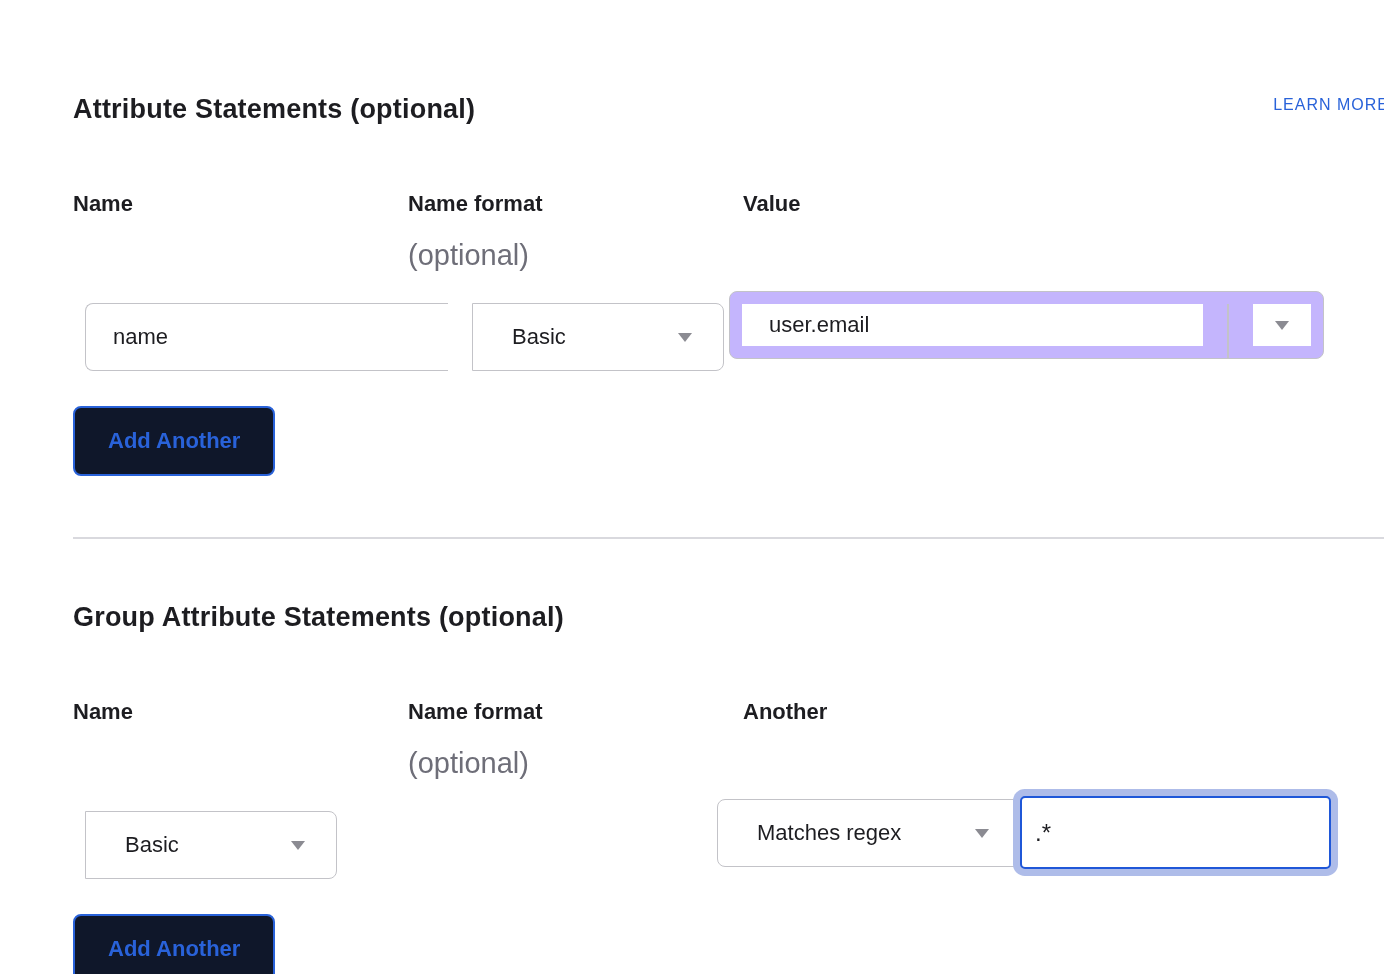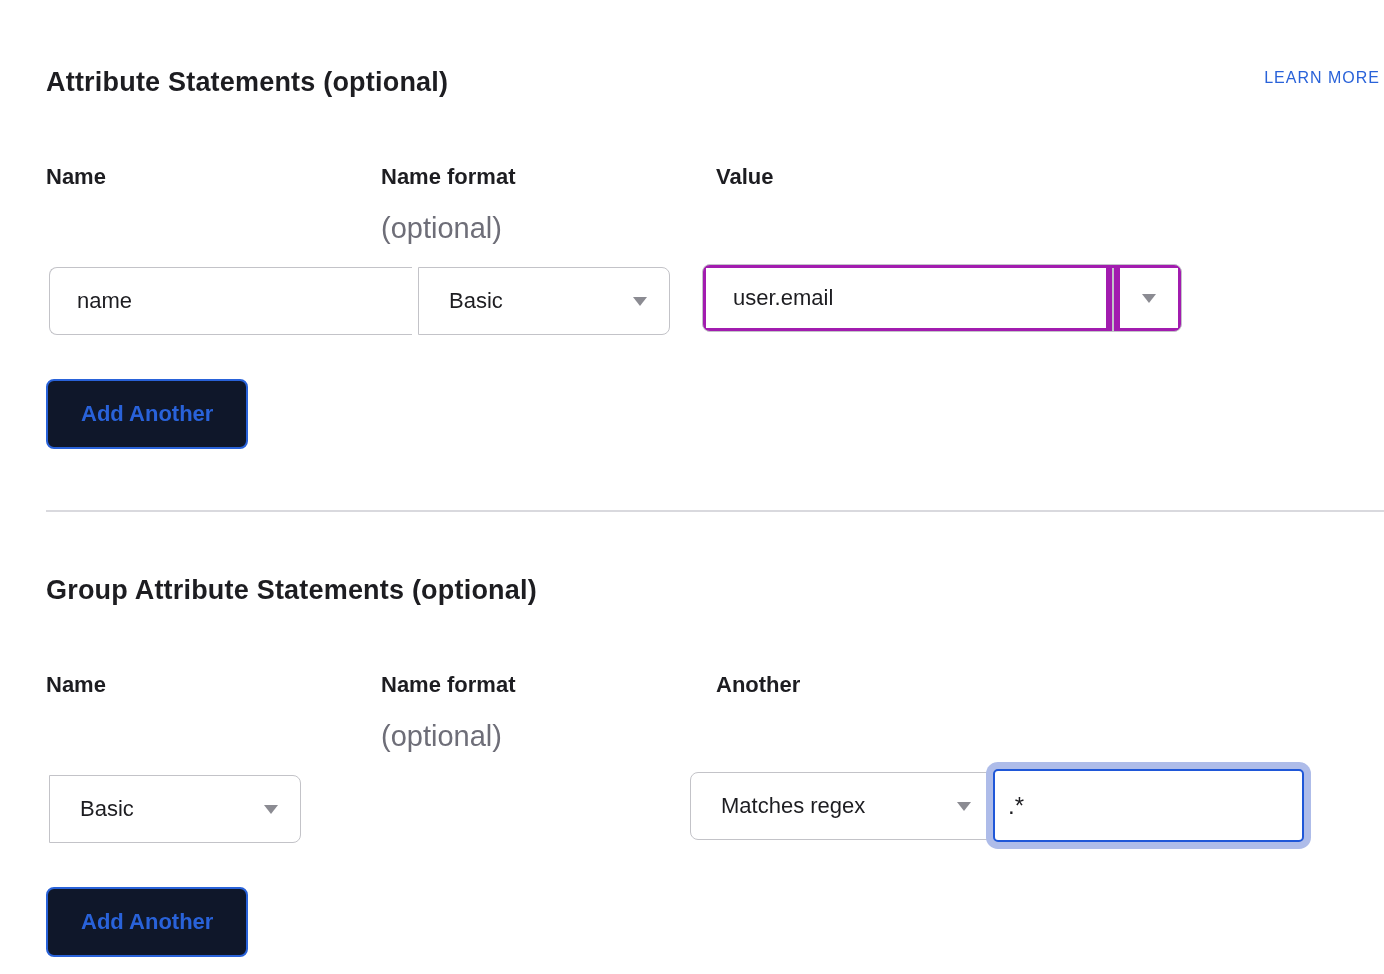--- a/index.html
+++ b/index.html
@@ -1,15 +1,15 @@
 <!DOCTYPE html>
 <html><head>
 <meta charset="utf-8">
 <style>
-  * { box-sizing: border-box; margin: 3px; padding: 0; }
+  * { box-sizing: border-box; margin: 12px; padding: 0; }
   html, body { width: 1384px; height: 974px; }
   body {
     position: relative;
     background: #ffffff;
     font-family: "Liberation Sans", sans-serif;
     color: #1d1d21;
     overflow: hidden;
   }
   .abs { position: absolute; }
 
@@ -72,26 +72,26 @@
   .caret {
     width: 0; height: 0; flex: 0 0 auto;
     border-left: 7px solid transparent;
     border-right: 7px solid transparent;
     border-top: 9px solid #8b8b92;
   }
 
   
   #value-field {
     left: 693px; top: 255px;
-    width: 480px; height: 68px;
+    width: 595px; height: 68px;
     border: 1.5px solid #c3c3c8;
     border-radius: 8px;
     display: flex;
     overflow: hidden;
-    background: #a21caf;
+    background: #c4b5fd;
   }
   #value-input {
     flex: 1 1 auto; min-width: 0;
     border: none; outline: none;
     font-family: inherit; font-size: 22px; color: #1d1d21;
     padding: 0 27px;
   }
   .vdiv { width: 2px; background: #c3c3c8; height: 100%; flex: 0 0 auto; }
   #value-toggle {
     width: 58px; flex: 0 0 auto;

